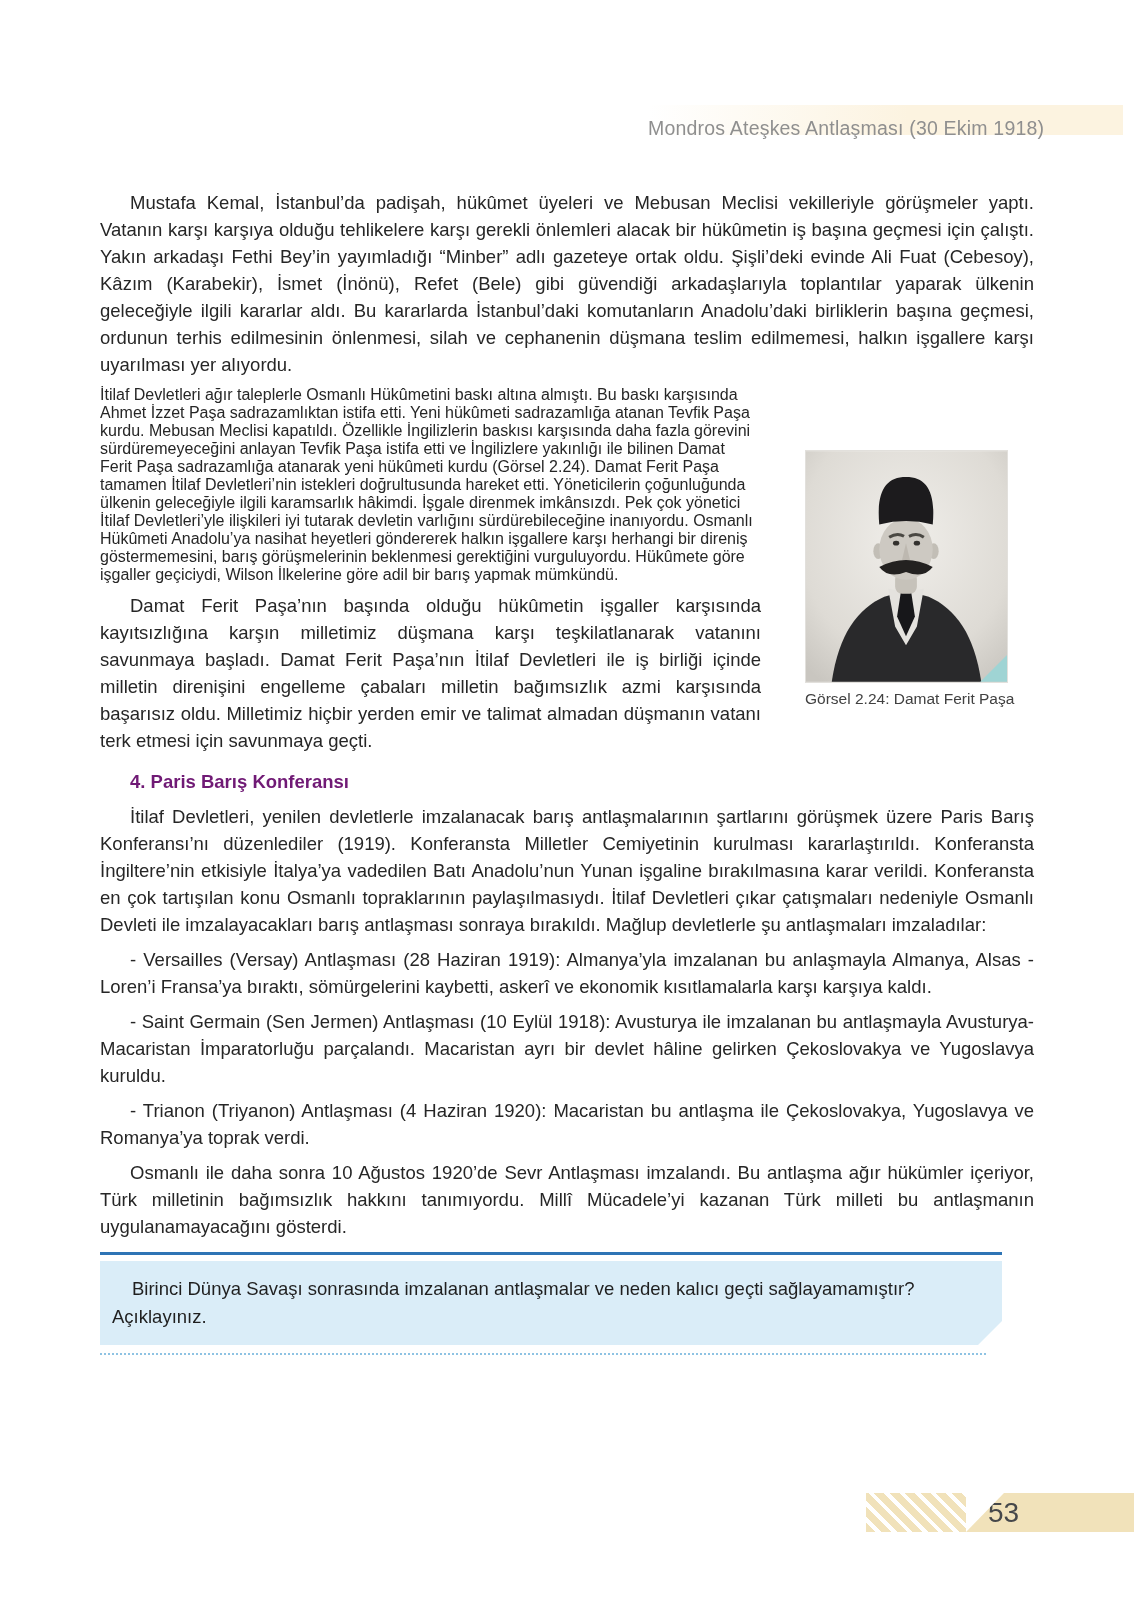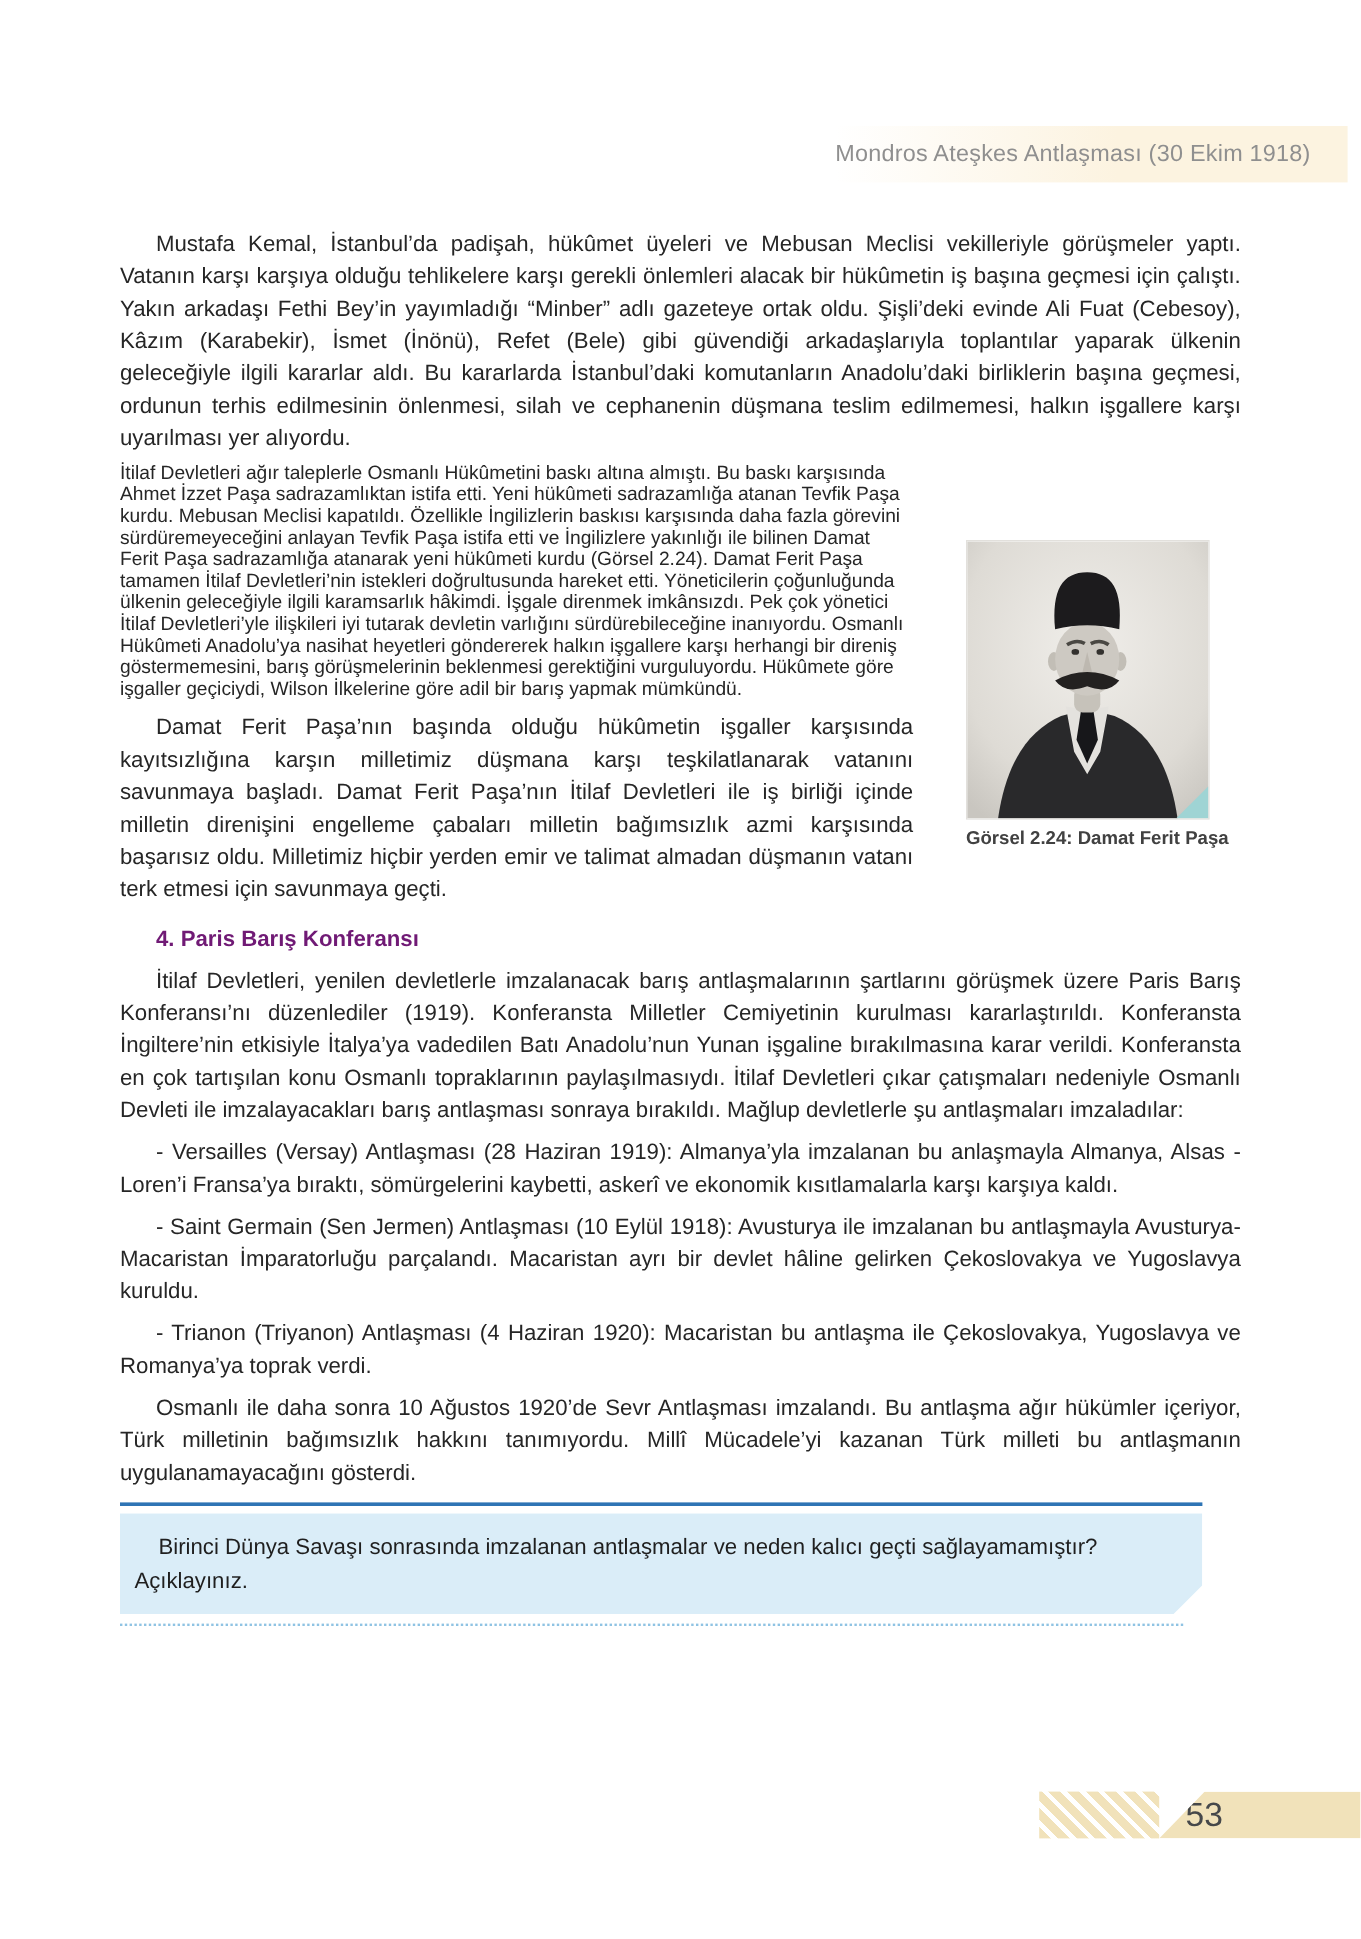--- a/index.html
+++ b/index.html
@@ -6,44 +6,43 @@
   .page{
     position:relative;
     width:1134px;height:1616px;
     background:#ffffff;
     font-family:"Liberation Sans", sans-serif;
     color:#262626;
     overflow:hidden;
   }
   
   .header-band{
-    position:absolute;top:105px;left:648px;right:11px;height:47px;
+    position:absolute;top:105px;left:648px;right:11px;height:30px;
     background:linear-gradient(to right,#ffffff 0%,#fcf3e0 55%,#fcf3e0 100%);
-    margin-left:48px;
   }
   .header-band .title{
     display:block;line-height:47px;text-align:right;padding-right:128px;
     font-size:19.5px;color:#8f8f8f;letter-spacing:.2px;white-space:nowrap;
   }
   
   .main{position:absolute;left:100px;top:189px;width:934px;}
   .main p{
     margin:0 0 8px 0;
     font-size:18.5px;line-height:27px;
     text-align:justify;
   }
   .main p.indent{text-indent:30px;}
   h2.section-heading{
     margin:14px 0 8px 0;padding-left:30px;
     font-size:18.5px;line-height:27px;font-weight:bold;color:#701a75;
   }
   
   figure.portrait{
     float:right;
-    width:203px;margin:64px 26px 8px 44px;padding:0;font-weight:bold;
+    width:203px;margin:64px 26px 8px 44px;padding:0;
   }
   .photo-frame{
     width:203px;height:233px;border:1px solid #e2e0dc;box-sizing:border-box;
     display:block;
   }
   figcaption{
     margin-top:6px;font-size:15.5px;line-height:20px;color:#414141;
     white-space:nowrap;text-align:left;
   }
   

